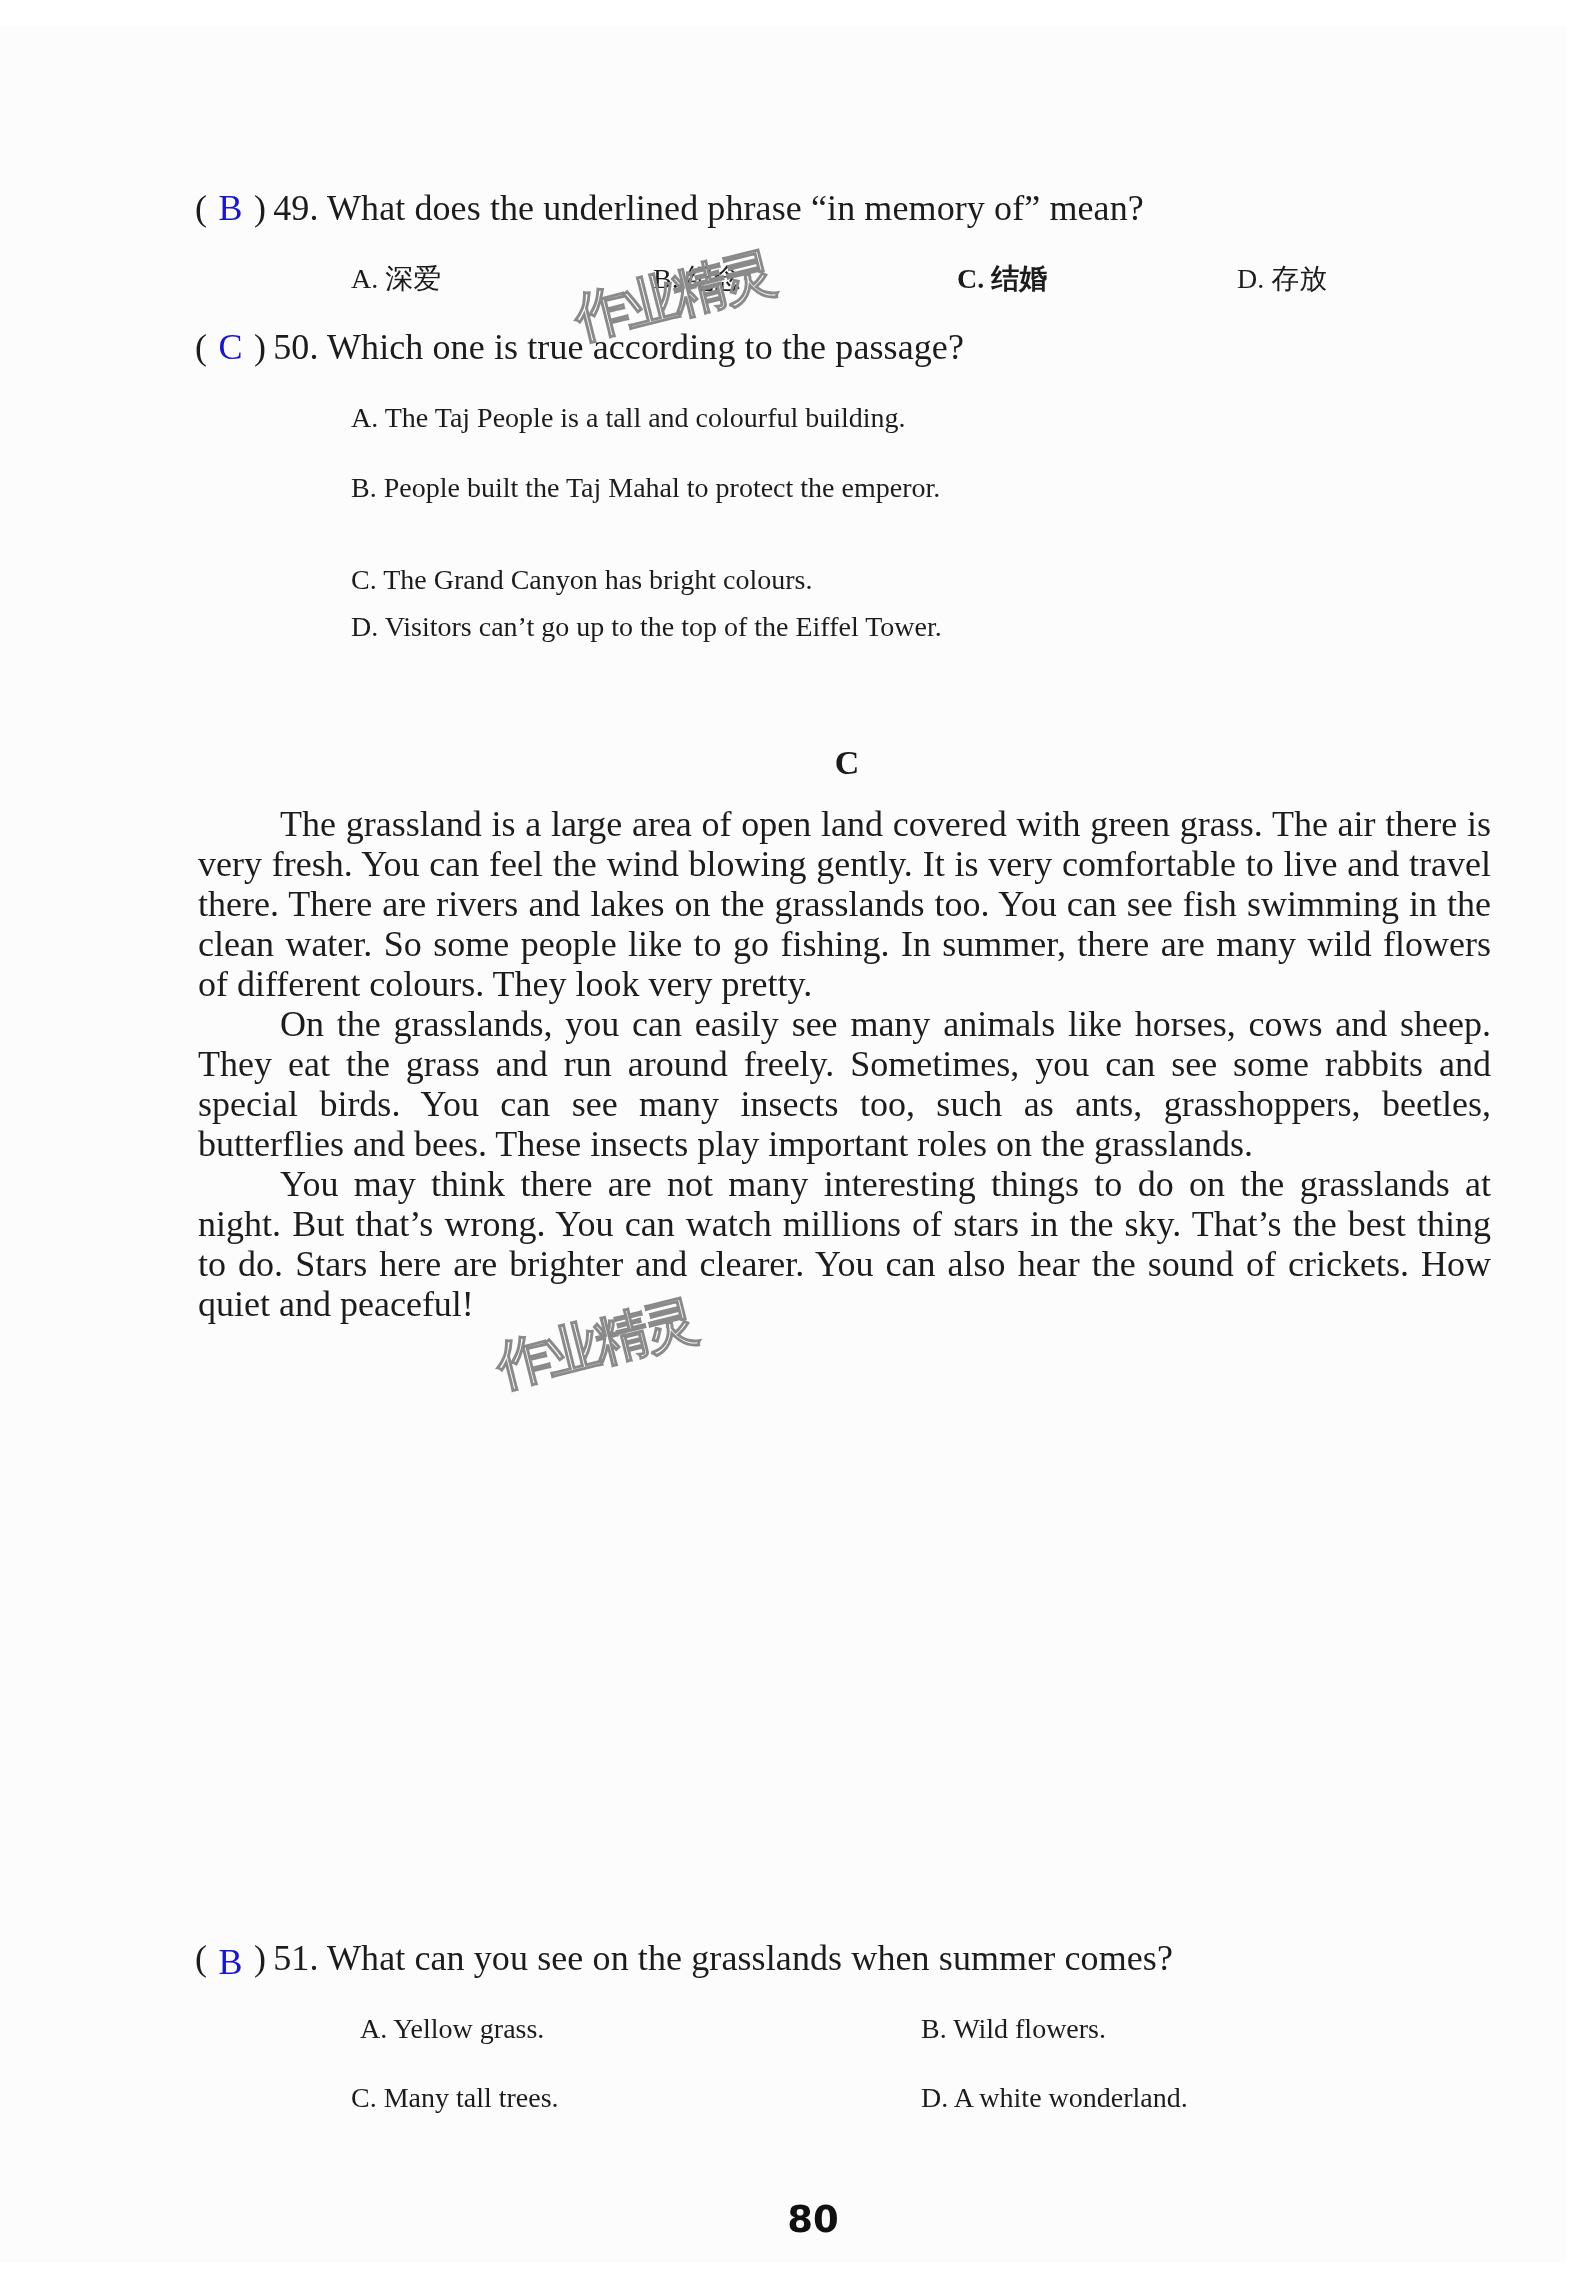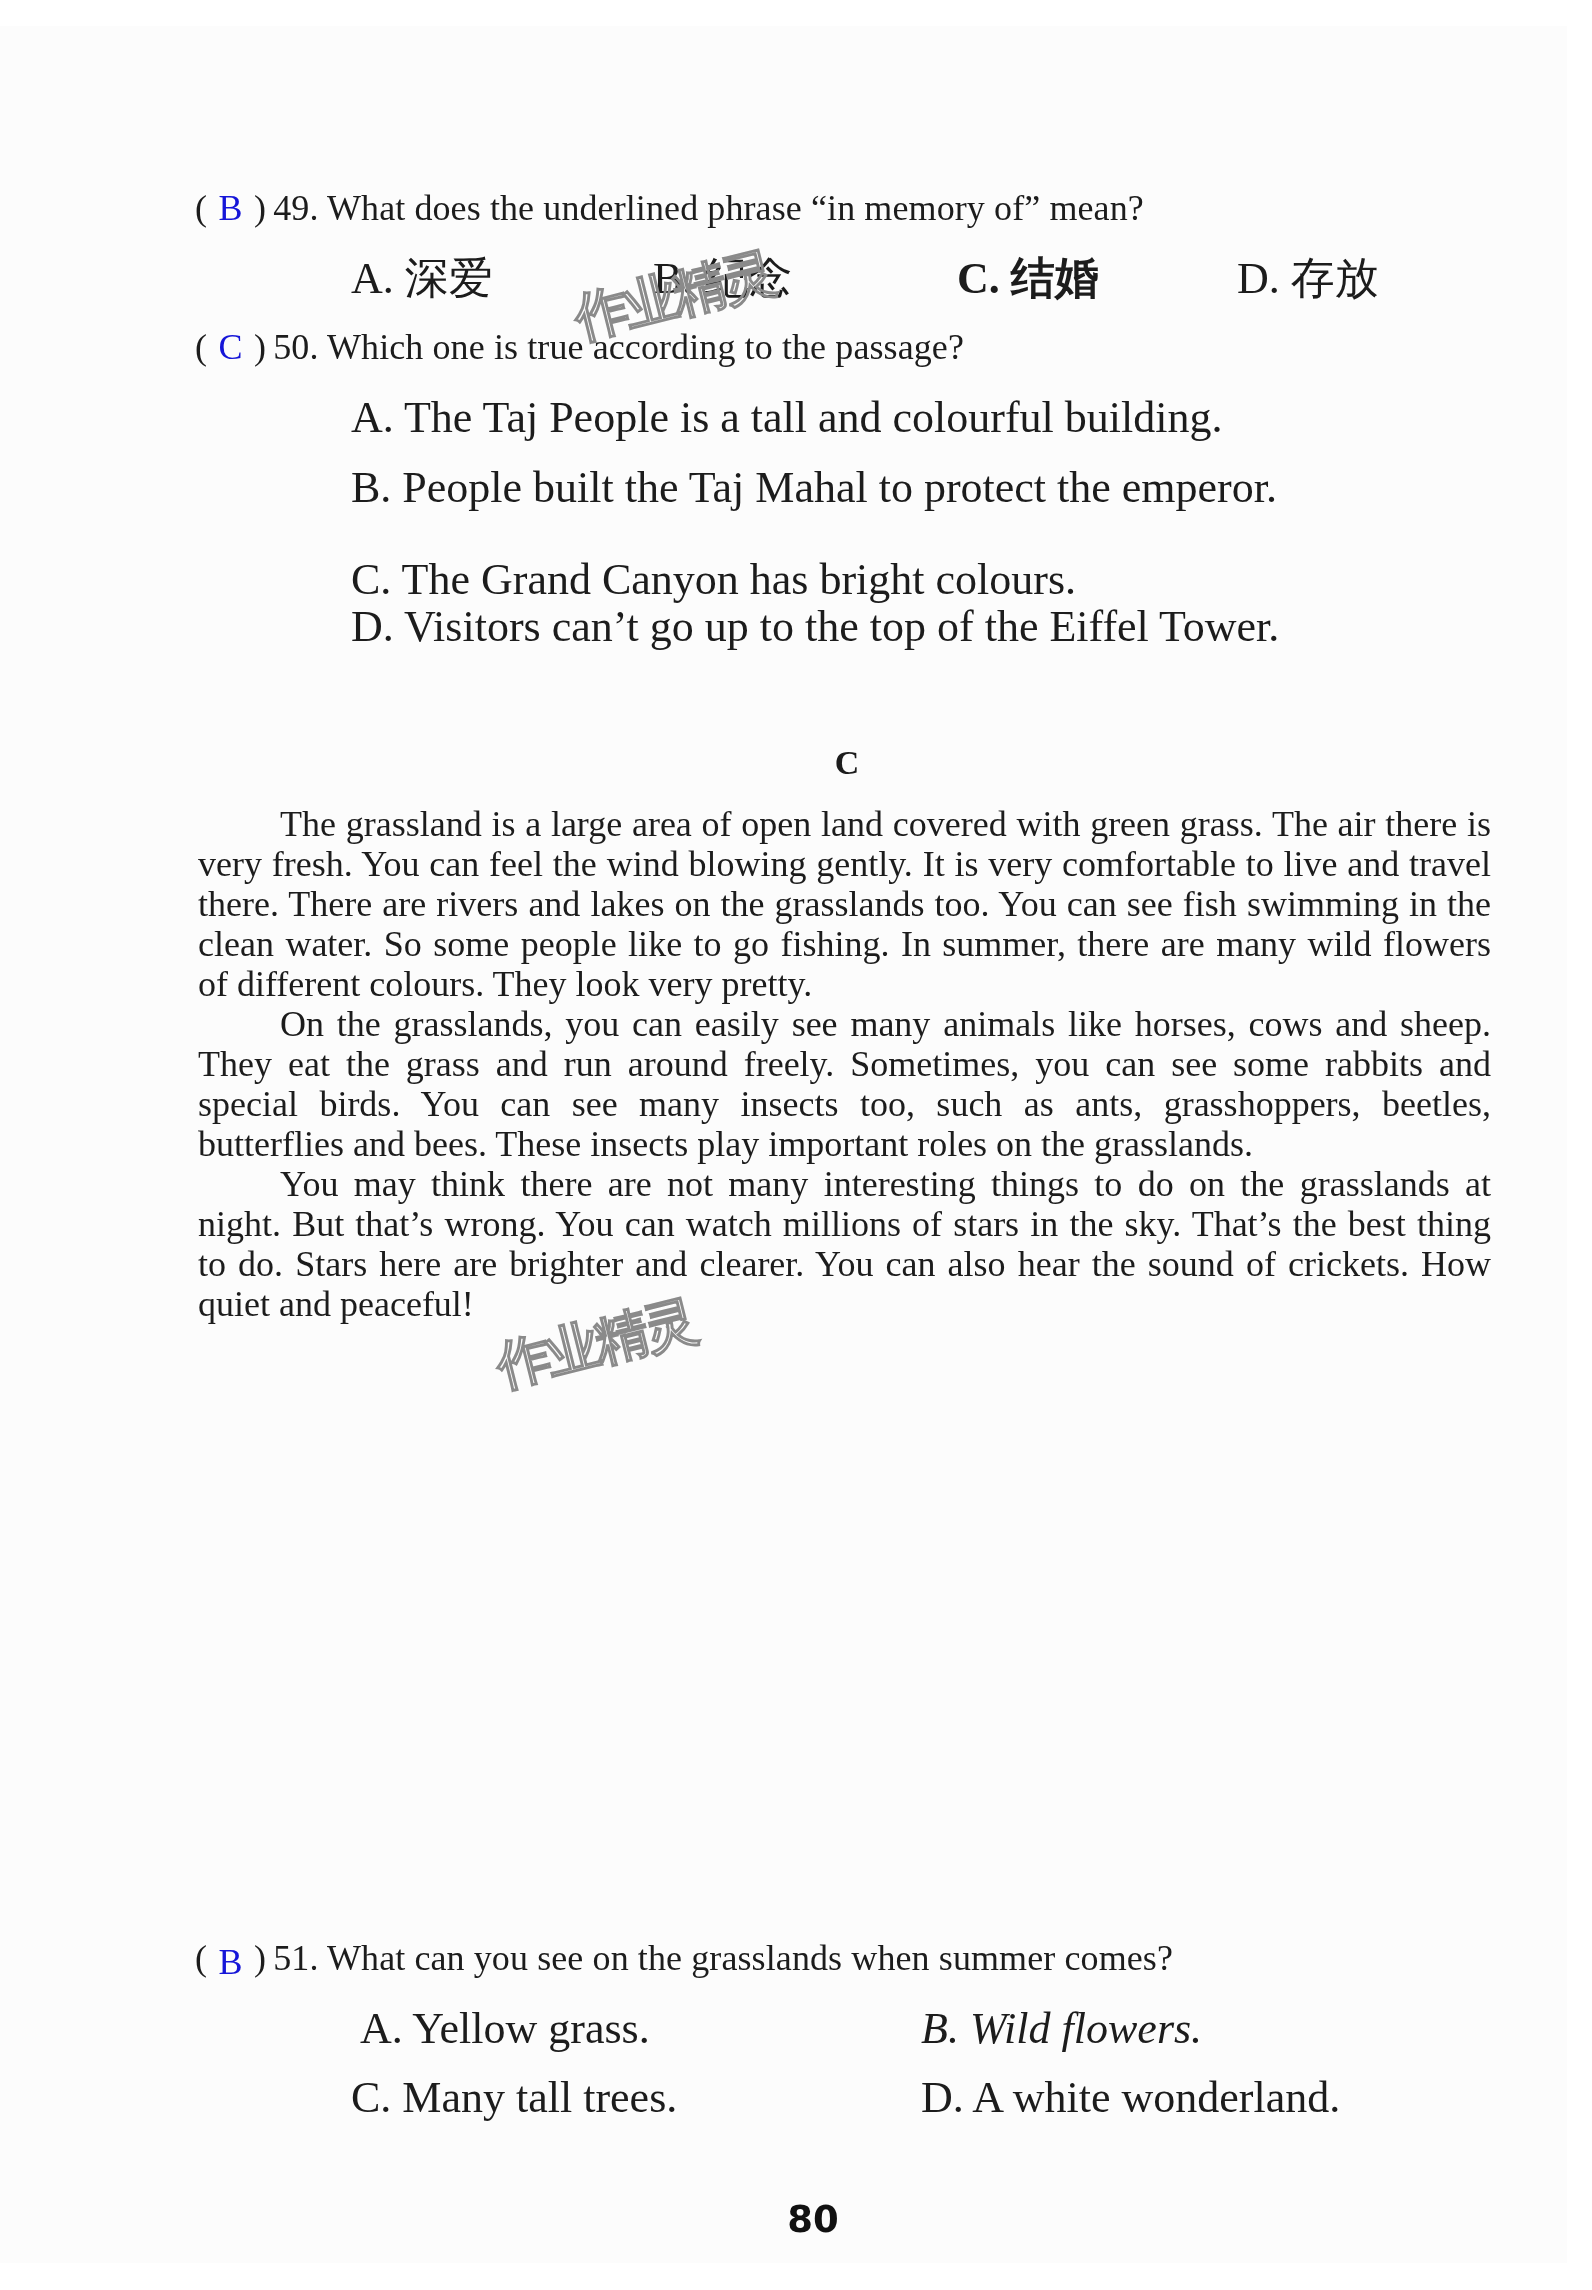--- a/index.html
+++ b/index.html
@@ -11,21 +11,21 @@
     position:absolute; left:0; top:26px; width:1567px; height:2237px; background:#fcfcfc;
   }
   .line {
     position:absolute; left:0; font-size:36px; line-height:45px; white-space:nowrap;
     letter-spacing:0.1px;
   }
   .q { left:195px; }
   .paren { display:inline-block; }
   .ans { color:#1515d8; display:inline-block; width:47px; text-align:center; font-size:36px; }
   .qnum { margin-left:7px; }
-  .opt { position:absolute; font-size:44px; line-height:45px; white-space:nowrap; }
+  .opt { position:absolute; font-size:28px; line-height:45px; white-space:nowrap; }
   .heading { position:absolute; left:0; width:1694px; text-align:center; font-weight:bold; font-size:34px; top:744px; }
   .para { position:absolute; left:198px; width:1293px; font-size:36px; line-height:40px; text-align:justify; }
   .para p { margin:0; text-indent:82px; }
   .pagenum {
     position:absolute; left:0; width:1626px; text-align:center; top:2198px;
     font-family:"DejaVu Sans","Liberation Sans",sans-serif; font-weight:bold; font-size:37px; color:#111;
   }
   .wm {
     position:absolute; font-family:"DejaVu Sans",sans-serif; font-size:54px; font-weight:bold;
     color:transparent; -webkit-text-stroke:1.2px #8a8a8a; transform:rotate(-14deg);
@@ -58,21 +58,21 @@
 <div class="para" style="top:804px;">
   <p>The grassland is a large area of open land covered with green grass. The air there is very fresh. You can feel the wind blowing gently. It is very comfortable to live and travel there. There are rivers and lakes on the grasslands too. You can see fish swimming in the clean water. So some people like to go fishing. In summer, there are many wild flowers of different colours. They look very pretty.</p>
   <p>On the grasslands, you can easily see many animals like horses, cows and sheep. They eat the grass and run around freely. Sometimes, you can see some rabbits and special birds. You can see many insects too, such as ants, grasshoppers, beetles, butterflies and bees. These insects play important roles on the grasslands.</p>
   <p>You may think there are not many interesting things to do on the grasslands at night. But that’s wrong. You can watch millions of stars in the sky. That’s the best thing to do. Stars here are brighter and clearer. You can also hear the sound of crickets. How quiet and peaceful!</p>
 </div>
 
 <div class="line q" style="top:1936px;">
   <span class="paren">(</span><span class="ans" style="position:relative; top:3.7px;">B</span><span class="paren">)</span><span class="qnum">51.</span> <span>What can you see on the grasslands when summer comes?</span>
 </div>
 <div class="opt" style="left:360px; top:2006px;text-align:center;">A. Yellow grass.</div>
-<div class="opt" style="left:921px; top:2006px;font-style:italic;">B. Wild flowers.</div>
+<div class="opt" style="left:921px; top:2006px;">B. Wild flowers.</div>
 <div class="opt" style="left:351px; top:2075px;">C. Many tall trees.</div>
 <div class="opt" style="left:921px; top:2075px;">D. A white wonderland.</div>
 
 <div class="pagenum">80</div>
 
 <div class="wm" style="left:573px; top:260px;">作业精灵</div>
 <div class="wm" style="left:495px; top:1308px;">作业精灵</div>
 
 
 </body></html>

